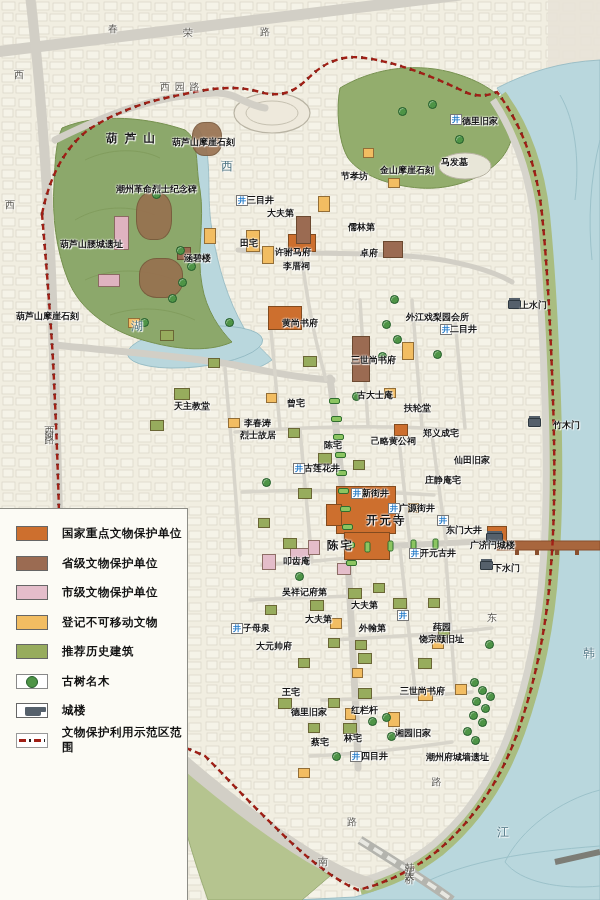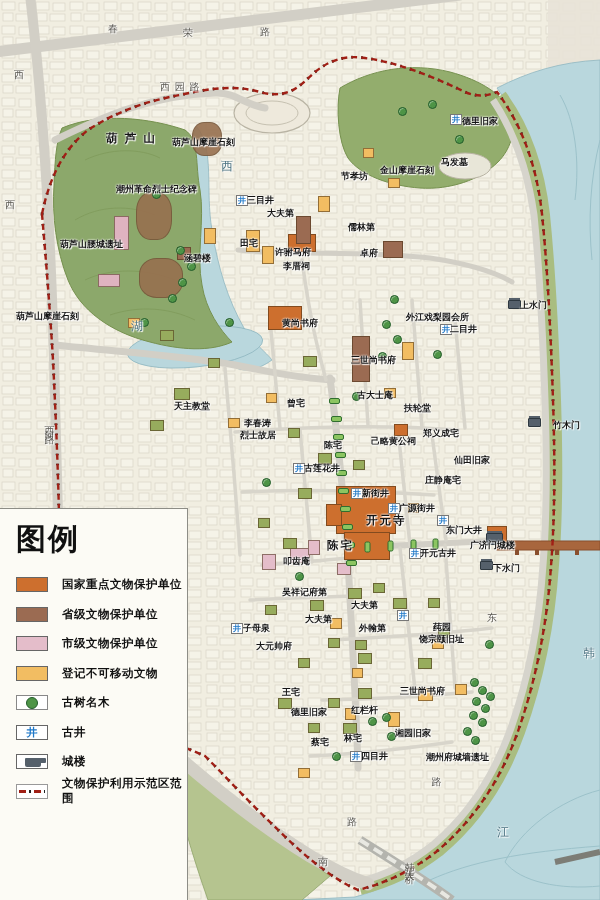--- a/index.html
+++ b/index.html
@@ -410,47 +410,46 @@
       <div class="lbl" style="left: 291px; top: 706px;">德里旧家</div>
       <div class="lbl" style="left: 351px; top: 704px;">红栏杆</div>
       <div class="lbl" style="left: 395px; top: 727px;">湘园旧家</div>
       <div class="lbl" style="left: 311px; top: 736px;">蔡宅</div>
       <div class="lbl" style="left: 344px; top: 732px;">林宅</div>
       <div class="lbl" style="left: 361px; top: 750px;">四目井</div>
       <div class="lbl" style="left: 426px; top: 751px;">潮州府城墙遗址</div>
     </div>
 
   <div id="legend">
-    <h1>图例</h1>
     <div>
 
     <div class="lg-row sw-fill">
           <span class="sw" style="background: rgb(205, 111, 46);"></span>
           <span class="lg-label">国家重点文物保护单位</span>
         </div>
         <div class="lg-row sw-fill">
           <span class="sw" style="background: rgb(155, 107, 82);"></span>
           <span class="lg-label">省级文物保护单位</span>
         </div>
         <div class="lg-row sw-fill">
           <span class="sw" style="background: rgb(228, 189, 202);"></span>
           <span class="lg-label">市级文物保护单位</span>
         </div>
         <div class="lg-row sw-fill">
           <span class="sw" style="background: rgb(242, 189, 98);"></span>
           <span class="lg-label">登记不可移动文物</span>
         </div>
+        <div class="lg-row sw-fill">
+          <span class="sw" style="background: rgb(151, 172, 93);"></span>
+          <span class="lg-label">推荐历史建筑</span>
+        </div>
         <div class="lg-row sw-tree">
           <span class="sw"></span>
           <span class="lg-label">古树名木</span>
         </div>
-        <div class="lg-row sw-well">
-          <span class="sw"></span>
-          <span class="lg-label">古井</span>
-        </div>
         <div class="lg-row sw-gate">
           <span class="sw"></span>
           <span class="lg-label">城楼</span>
         </div>
         <div class="lg-row sw-bound">
           <span class="sw"></span>
           <span class="lg-label">文物保护利用示范区范围</span>
         </div>
       </div>
   </div>

